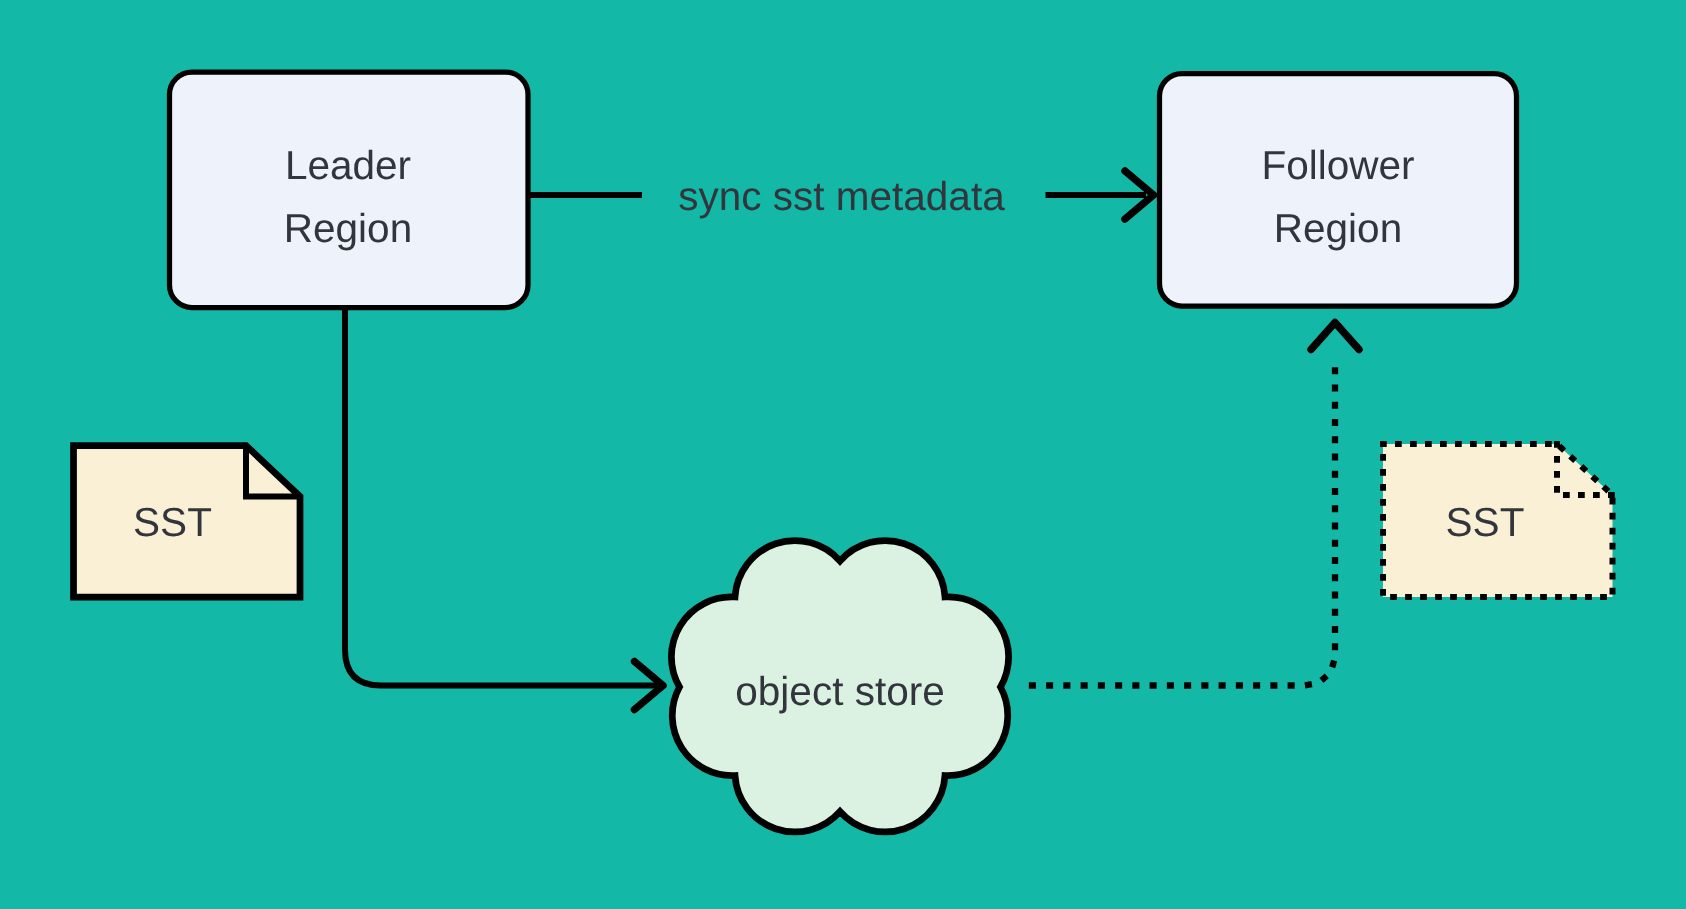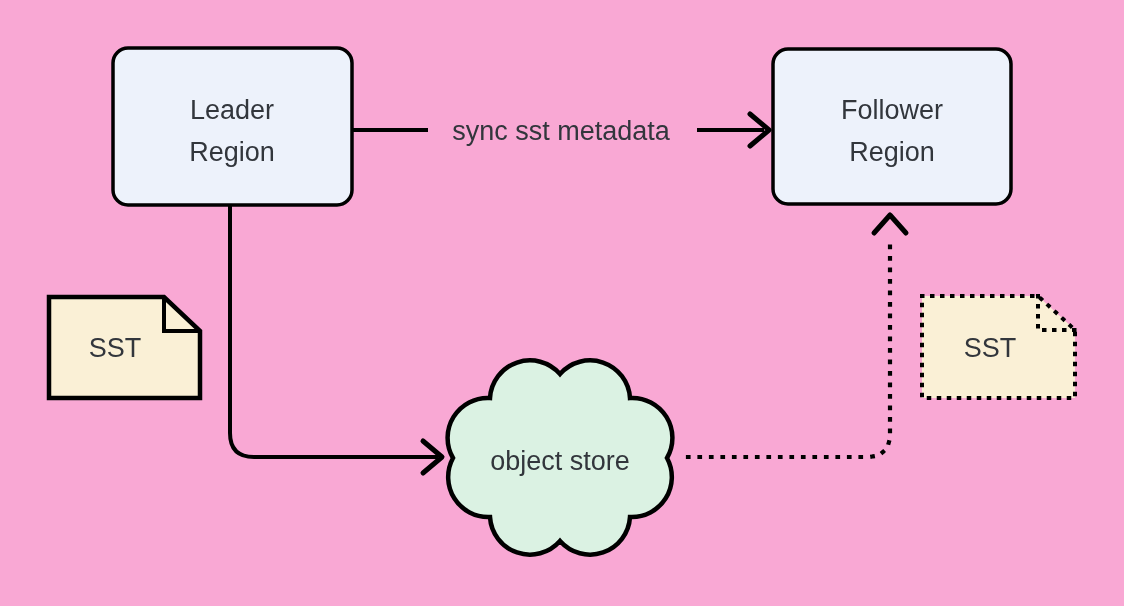--- a/index.html
+++ b/index.html
@@ -3,21 +3,21 @@
 <meta charset="utf-8">
 <style>
   html, body {
     margin: 0;
     padding: 0;
     background: #ffffff;
   }
   .canvas-wrap {
     width: 1124px;
     height: 606px;
-    background: #f9a8d4;
+    background: #14b8a6;
     position: relative;
   }
   svg {
     display: block;
   }
   .node-label {
     font-family: "Liberation Sans", "DejaVu Sans", sans-serif;
     font-size: 27px;
     fill: #32363c;
     text-anchor: middle;

